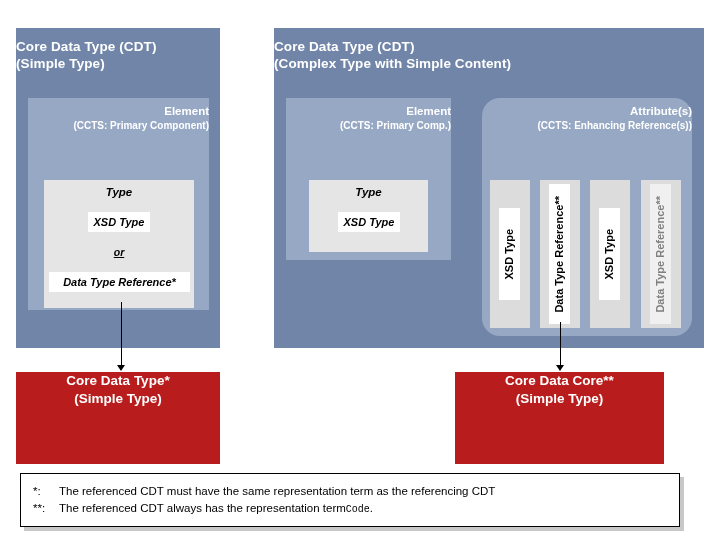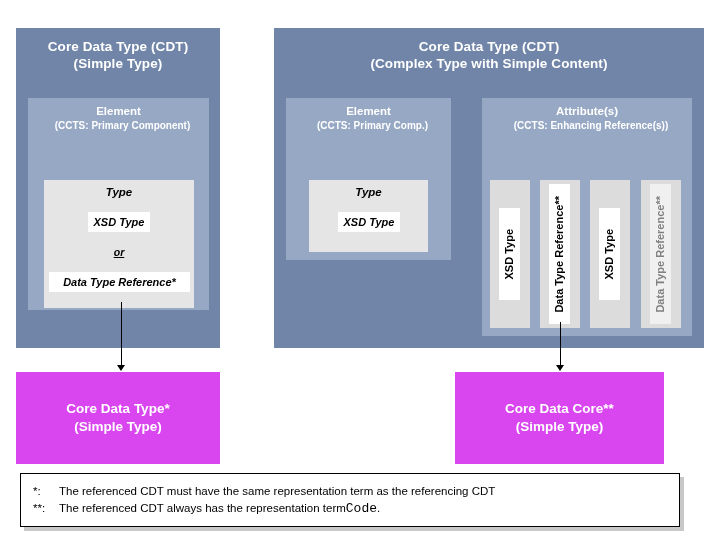--- a/index.html
+++ b/index.html
@@ -5,57 +5,57 @@
   html,body{margin:0;padding:0;background:#fff;}
   body{width:720px;height:540px;position:relative;overflow:hidden;
        font-family:"Liberation Sans",sans-serif;}
   .stage{position:absolute;left:0;top:0;width:720px;height:540px;}
   .abs{position:absolute;box-sizing:border-box;}
 
   
   .panel-outer{background:#7085a8;}
   .panel-inner{background:#96a8c4;}
   .panel-title{color:#ffffff;font-weight:bold;font-size:13.5px;line-height:17px;
-               text-align:center;letter-spacing:.1px;}
-  .sub-title{color:#ffffff;text-align:center;}
+               text-align:left;letter-spacing:.1px;}
+  .sub-title{color:#ffffff;text-align:right;}
   .sub-title .st-main{font-weight:bold;font-size:11.5px;line-height:15px;display:block;}
   .sub-title .st-paren{font-weight:bold;font-size:10px;line-height:14px;display:block;padding-left:8px;}
 
   
   .typebox{background:#e5e5e5;font-style:italic;}
   .typebox-label{color:#000;font-weight:bold;font-size:11.5px;text-align:center;}
   .whitebox{background:#ffffff;color:#000;font-weight:bold;font-size:11px;
             display:flex;align-items:center;justify-content:center;text-align:center;}
   .orlabel{color:#000;font-weight:bold;font-size:10.5px;text-align:center;
            text-decoration:underline;}
 
   
   .vcol{background:#dcdcdc;}
   .vbox{background:#ffffff;display:flex;align-items:center;justify-content:center;}
   .vbox.muted{background:#f0f0f0;}
   .vtext{writing-mode:vertical-rl;transform:rotate(180deg);
          font-weight:bold;font-size:11px;color:#000;white-space:nowrap;line-height:1;}
   .vtext.muted{color:#808080;}
 
   
-  .resultbox{background:#d946ef;display:flex;align-items:center;}
+  .resultbox{background:#b91c1c;display:flex;align-items:flex-start;}
   .resultbox .rtext{color:#fff;font-weight:bold;font-size:13.5px;line-height:18px;
                     width:100%;text-align:center;}
 
   
   .arrow-line{background:#000;width:1px;}
   .arrow-head{width:0;height:0;border-left:4px solid transparent;
               border-right:4px solid transparent;border-top:6px solid #000;}
 
   
   .footnote{background:#fff;border:1.5px solid #000;box-shadow:4px 4px 0 #c8c8c8;}
   .fn-row{display:flex;align-items:baseline;font-size:11.5px;color:#000;
           line-height:17px;}
   .fn-mark{width:26px;flex:0 0 26px;}
-  .mono{font-family:"Liberation Mono",monospace;font-size:13px;}
+  .mono{font-family:"Liberation Mono",monospace;font-size:10px;}
 </style>
 </head>
 <body>
 
 <div class="stage">
 
   <div class="abs panel-outer" style="left:16px;top:28px;width:204px;height:320px;">
     <div class="abs panel-title" style="left:0;top:10px;width:204px;">
       <div>Core Data Type (CDT)</div>
       <div>(Simple Type)</div>
@@ -90,21 +90,21 @@
     <div class="abs sub-title" style="left:0;top:6px;width:165px;">
       <span class="st-main">Element</span>
       <span class="st-paren">(CCTS: Primary Comp.)</span>
     </div>
   </div>
   <div class="abs typebox" style="left:309px;top:180px;width:119px;height:72px;">
     <div class="abs typebox-label" style="left:0;top:6px;width:119px;">Type</div>
     <div class="abs whitebox" style="left:29px;top:32px;width:62px;height:20px;">XSD Type</div>
   </div>
 
-  <div class="abs panel-inner" style="left:482px;top:98px;width:210px;height:238px;">
+  <div class="abs panel-inner" style="left:482px;top:98px;width:210px;height:238px;border-radius:18px;">
     <div class="abs sub-title" style="left:0;top:6px;width:210px;">
       <span class="st-main">Attribute(s)</span>
       <span class="st-paren">(CCTS: Enhancing Reference(s))</span>
     </div>
   </div>
 
   <div class="abs vcol" style="left:490px;top:180px;width:40px;height:148px;">
     <div class="abs vbox" style="left:9px;top:28px;width:21px;height:92px;">
       <span class="vtext">XSD Type</span>
     </div>

